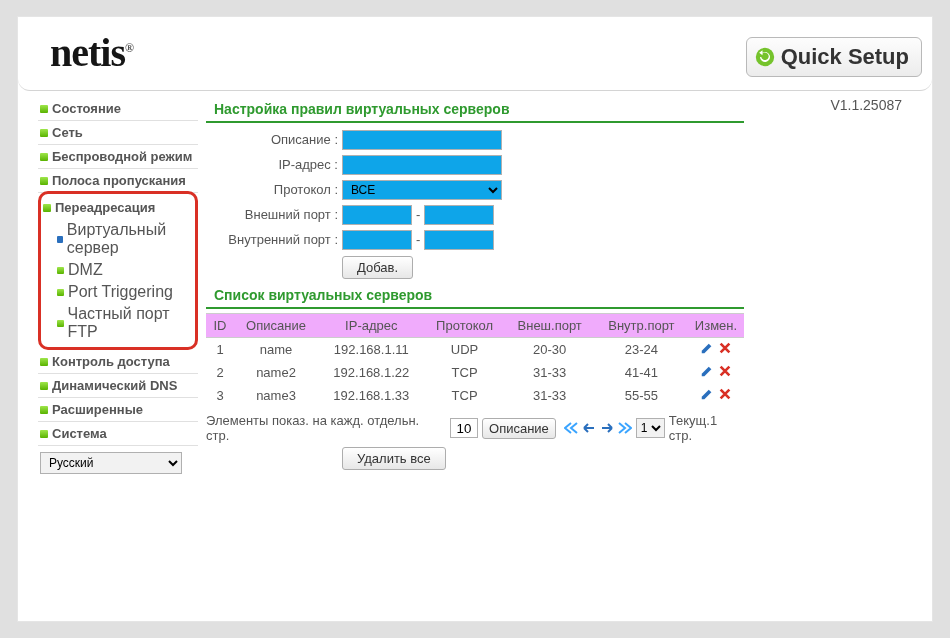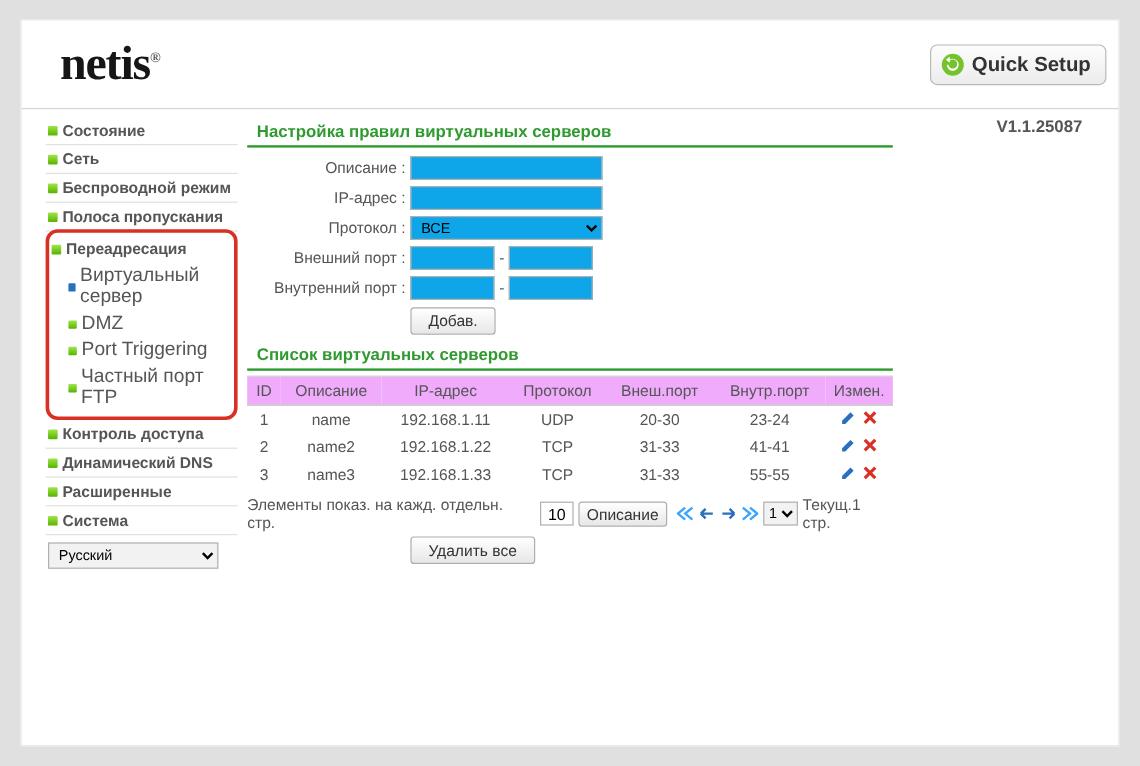--- a/index.html
+++ b/index.html
@@ -1,23 +1,23 @@
 <!DOCTYPE html>
 <html><head>
 <meta charset="utf-8">
 <style>
   *{box-sizing:border-box;margin:0;padding:0;}
   body{background:#e0e0e0;font-family:"Segoe UI",Tahoma,Arial,sans-serif;font-size:13px;color:#555;width:950px;height:638px;overflow:hidden;}
   #page{background:#fff;width:916px;height:606px;margin:16px auto 0;position:relative;border:1px solid #e5e5e5;}
-  #header{height:74px;border-bottom:1px solid #d4d4d4;padding-left:32px;position:relative;}
+  #header{height:74px;border-bottom:1px solid #d4d4d4;padding-left:32px;position:relative;border-radius:12px;}
   #logo{font-family:Georgia,"Times New Roman",serif;font-size:40px;color:#161616;font-weight:600;letter-spacing:-1px;padding-top:12px;display:inline-block;}
   #logo sup{font-size:12px;vertical-align:super;letter-spacing:0;color:#555;}
-  #quick{position:absolute;right:10px;top:20px;border:1px solid #b9b9b9;border-radius:6px;background:linear-gradient(#fdfdfd,#ececec);padding:6px 12px 6px 8px;display:flex;align-items:center;gap:6px;font-size:17px;font-weight:600;color:#333;cursor:pointer;}
+  #quick{position:absolute;right:10px;top:20px;border:1px solid #b9b9b9;border-radius:6px;background:linear-gradient(#fdfdfd,#ececec);padding:6px 12px 6px 8px;display:flex;align-items:center;gap:6px;font-size:22px;font-weight:600;color:#333;cursor:pointer;}
   #quick svg{width:20px;height:20px;}
-  #version{position:absolute;right:30px;top:80px;font-size:14px;color:#555;font-weight:700;}
+  #version{position:absolute;right:30px;top:80px;font-size:14px;color:#555;font-weight:400;}
   #content{display:flex;margin-top:6px;}
   #sidebar{width:180px;padding-left:20px;font-size:13px;}
   .navcat{display:flex;align-items:center;gap:4px;padding:4px 0 4px 2px;color:#555;font-weight:600;cursor:pointer;border-bottom:1px solid #e0e0e0;}
   .navcat .bullet{width:8px;height:8px;background:linear-gradient(#9ee64a,#59b200);border-radius:1px;display:inline-block;}
   .navsub{display:flex;align-items:center;gap:4px;padding:2px 0 2px 16px;color:#555;cursor:pointer;font-size:16px;}
   .navsub .bullet{width:7px;height:7px;background:linear-gradient(#9ee64a,#59b200);border-radius:1px;display:inline-block;}
   .navsub.active .bullet{background:#2a6fbd;}
   #red-box{border:3px solid #d93025;border-radius:10px;padding:2px 0 4px 0;margin-top:-2px;}
   #langsel{width:142px;margin:6px 0 0 2px;font-size:12px;border:1px solid #b0b0b0;background:#f2f2f2;padding:2px 4px;}
   #main{flex:1;padding:0 8px 0 8px;max-width:554px;}

